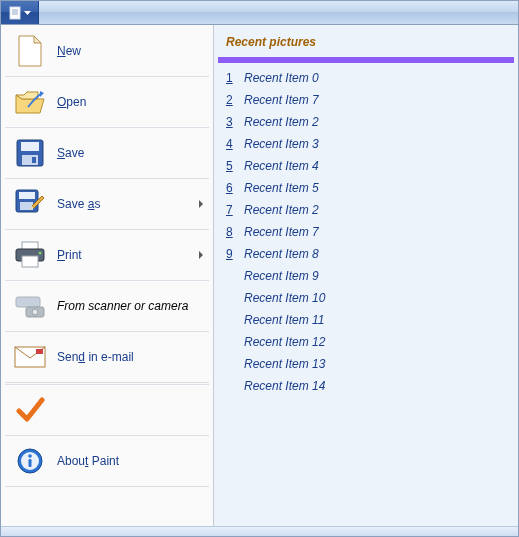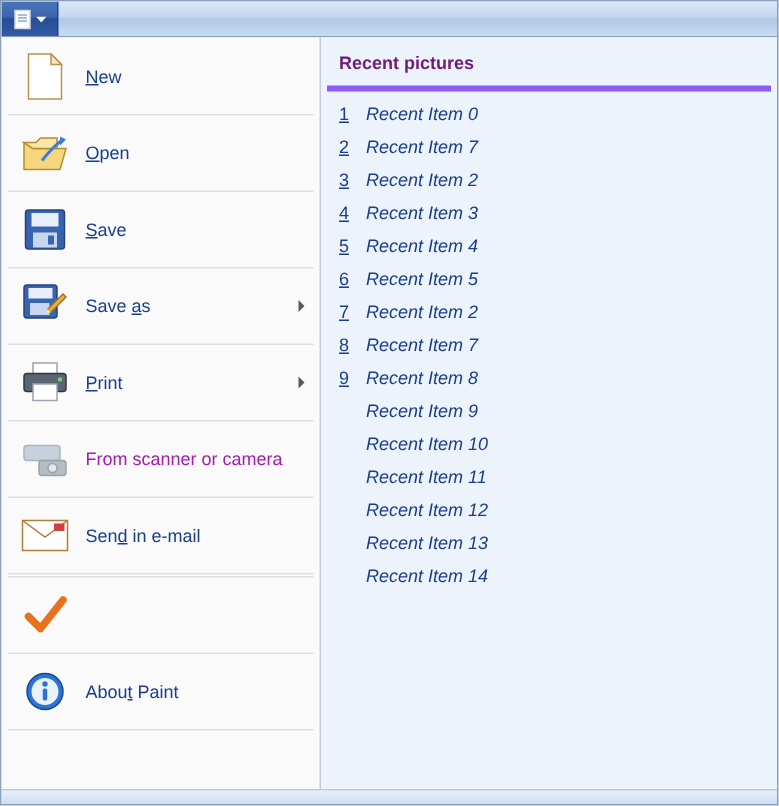--- a/index.html
+++ b/index.html
@@ -74,27 +74,28 @@
     background: #dcdfe5;
     margin: 1px 4px;
   }
   .submenu-arrow {
     width: 0; height: 0;
     border-top: 4px solid transparent;
     border-bottom: 4px solid transparent;
     border-left: 4px solid #5a5a5a;
     margin-right: 2px;
   }
-  .disabled { color: #a21caf; }
+  .disabled { color: #000000; font-style: italic; }
   .recent-header {
-    color: #701a75;
+    color: #a16207;
     font-weight: 600;
     padding: 2px 8px 8px 8px;
-    border-bottom: 4px solid #8b5cf6;
+    border-bottom: 6px solid #8b5cf6;
     margin-bottom: 4px;
+    font-style: italic;
   }
   .recent-item {
     display: flex;
     align-items: center;
     height: 22px;
     padding: 0 8px;
     color: #1a3e8b;
   }
   .recent-num {
     width: 18px;

